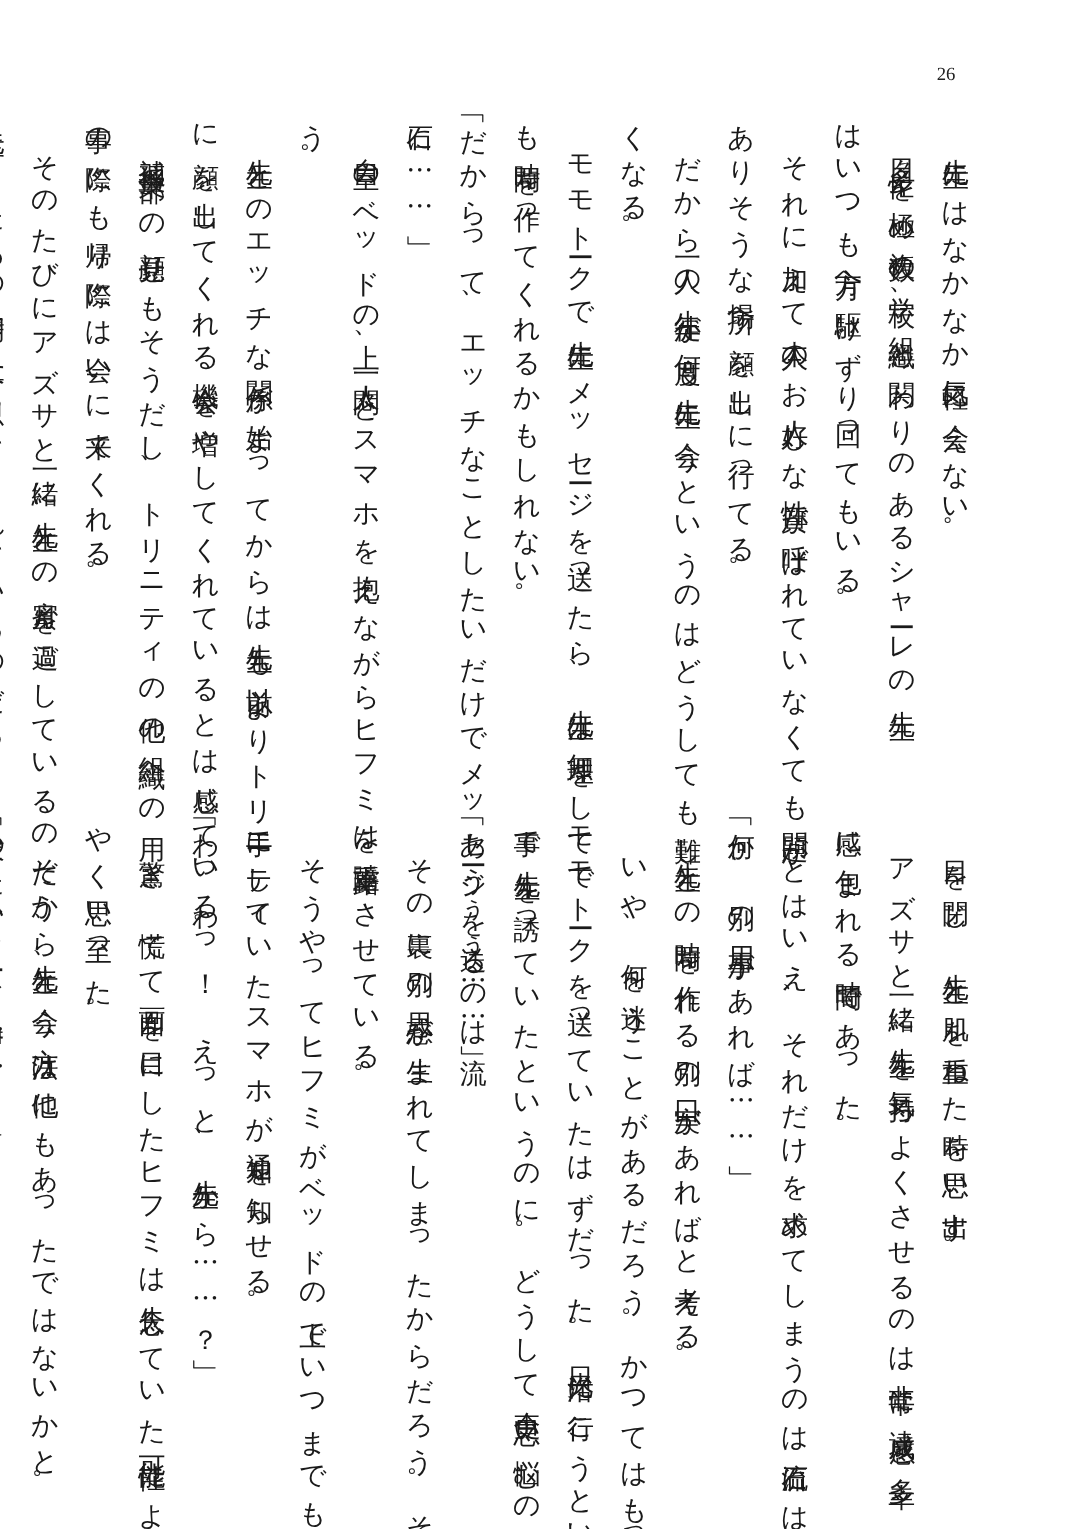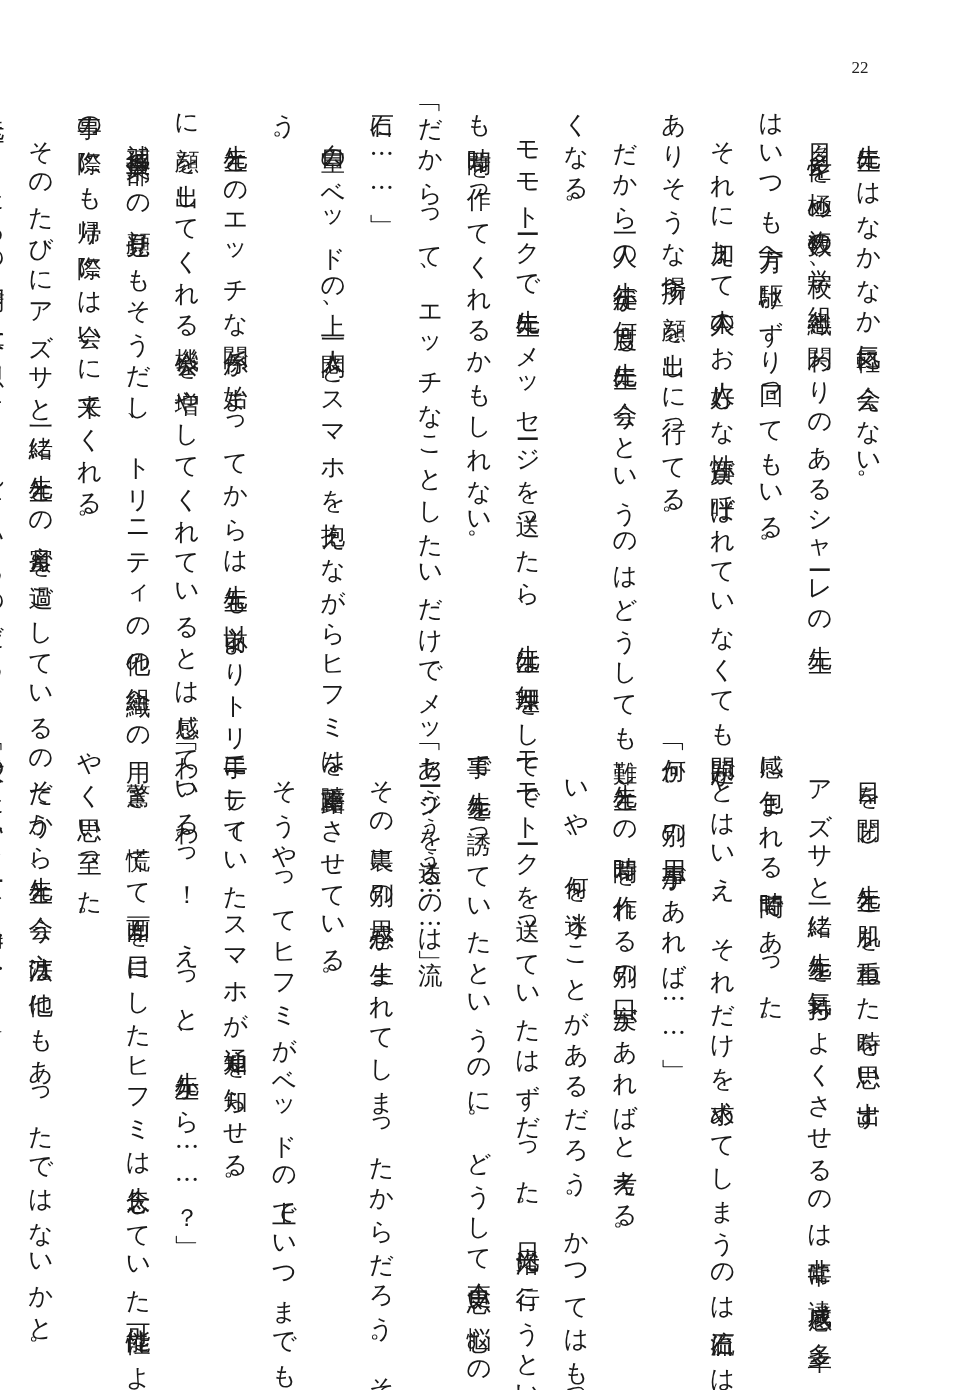--- a/index.html
+++ b/index.html
@@ -54,21 +54,21 @@
       height: 600px;
     }
     .col.blank {
       color: transparent;
     }
   </style>
 </head>
 <body>
 
 <div>
-  <div class="page-number">22</div>
+  <div class="page-number">26</div>
 
   <div class="tier tier-top">
     <div class="col">　先生にはなかなか気軽に会えない。</div>
     <div class="col">　日々多忙を極め複数の学校、組織と関わりのあるシャーレの先生</div>
     <div class="col">はいつも方方へ駆けずり回ってもいる。</div>
     <div class="col">　それに加えて本人のお人好しな性質が呼ばれていなくても問題が</div>
     <div class="col">ありそうな場所へ顔を出しに行ってる。</div>
     <div class="col">　だから一人の生徒が何度も先生に会うというのはどうしても難し</div>
     <div class="col">くなる。</div>
     <div class="col">　モモトークで先生にメッセージを送ったら、先生は無理をしてで</div>

